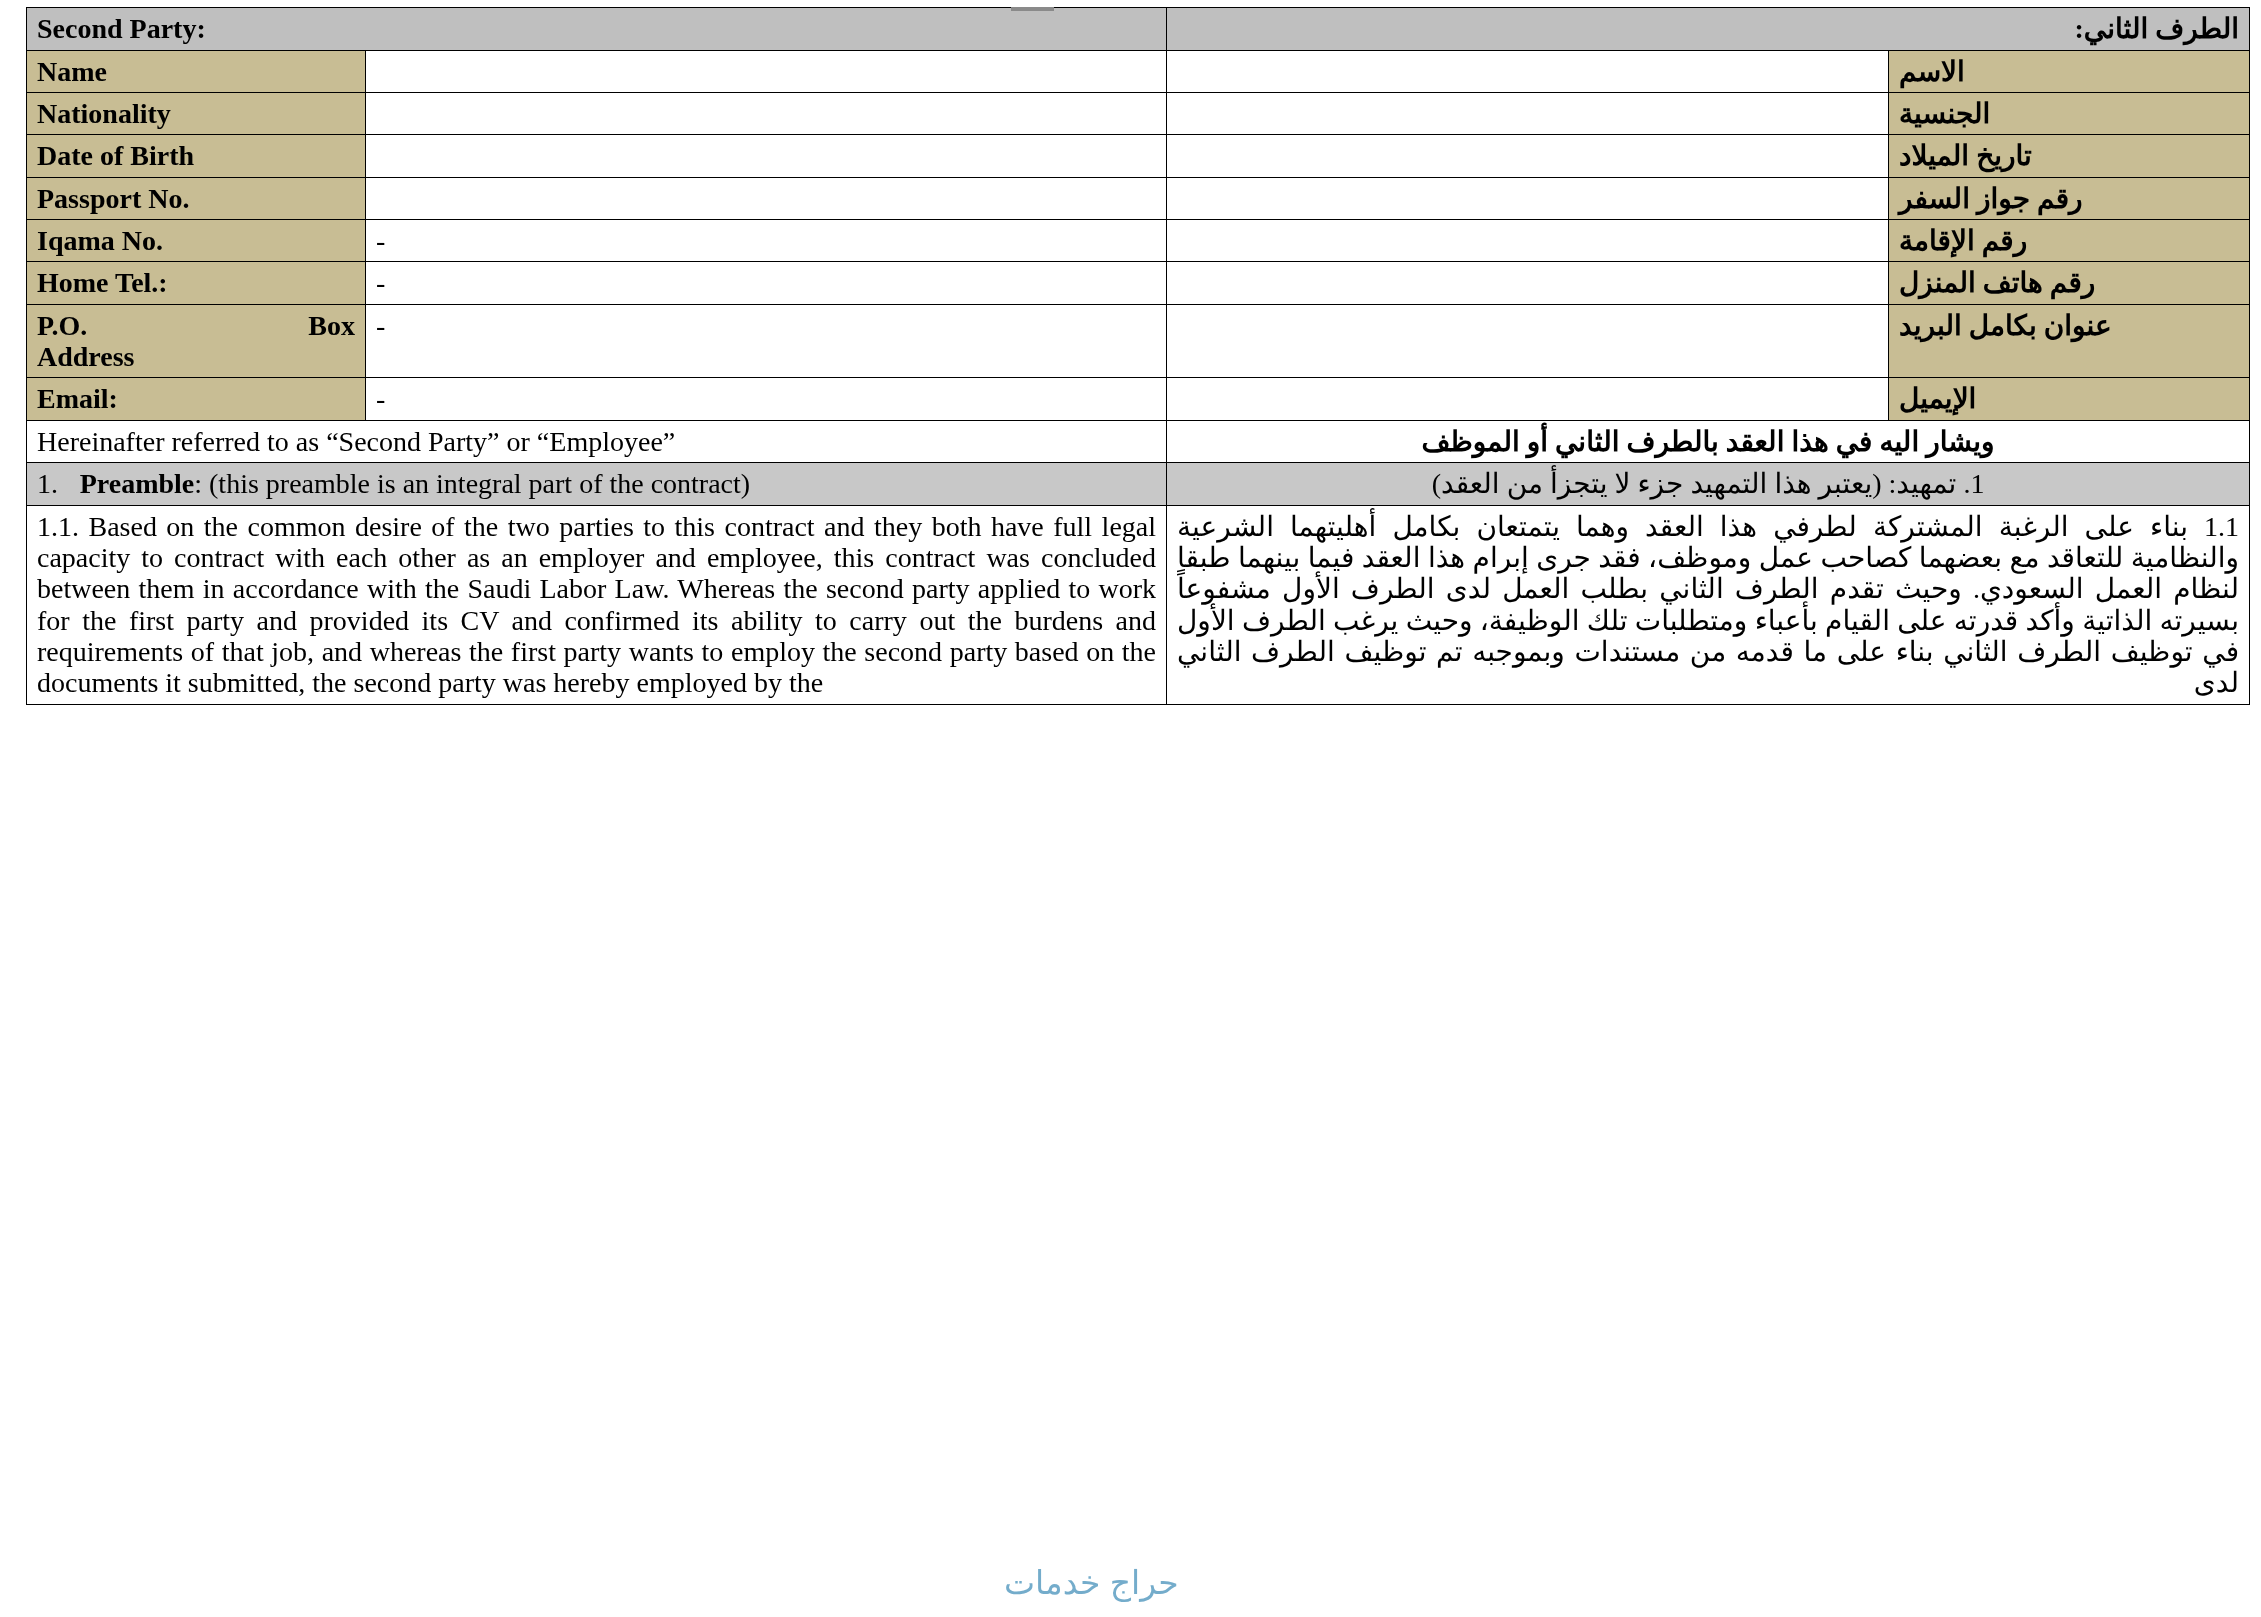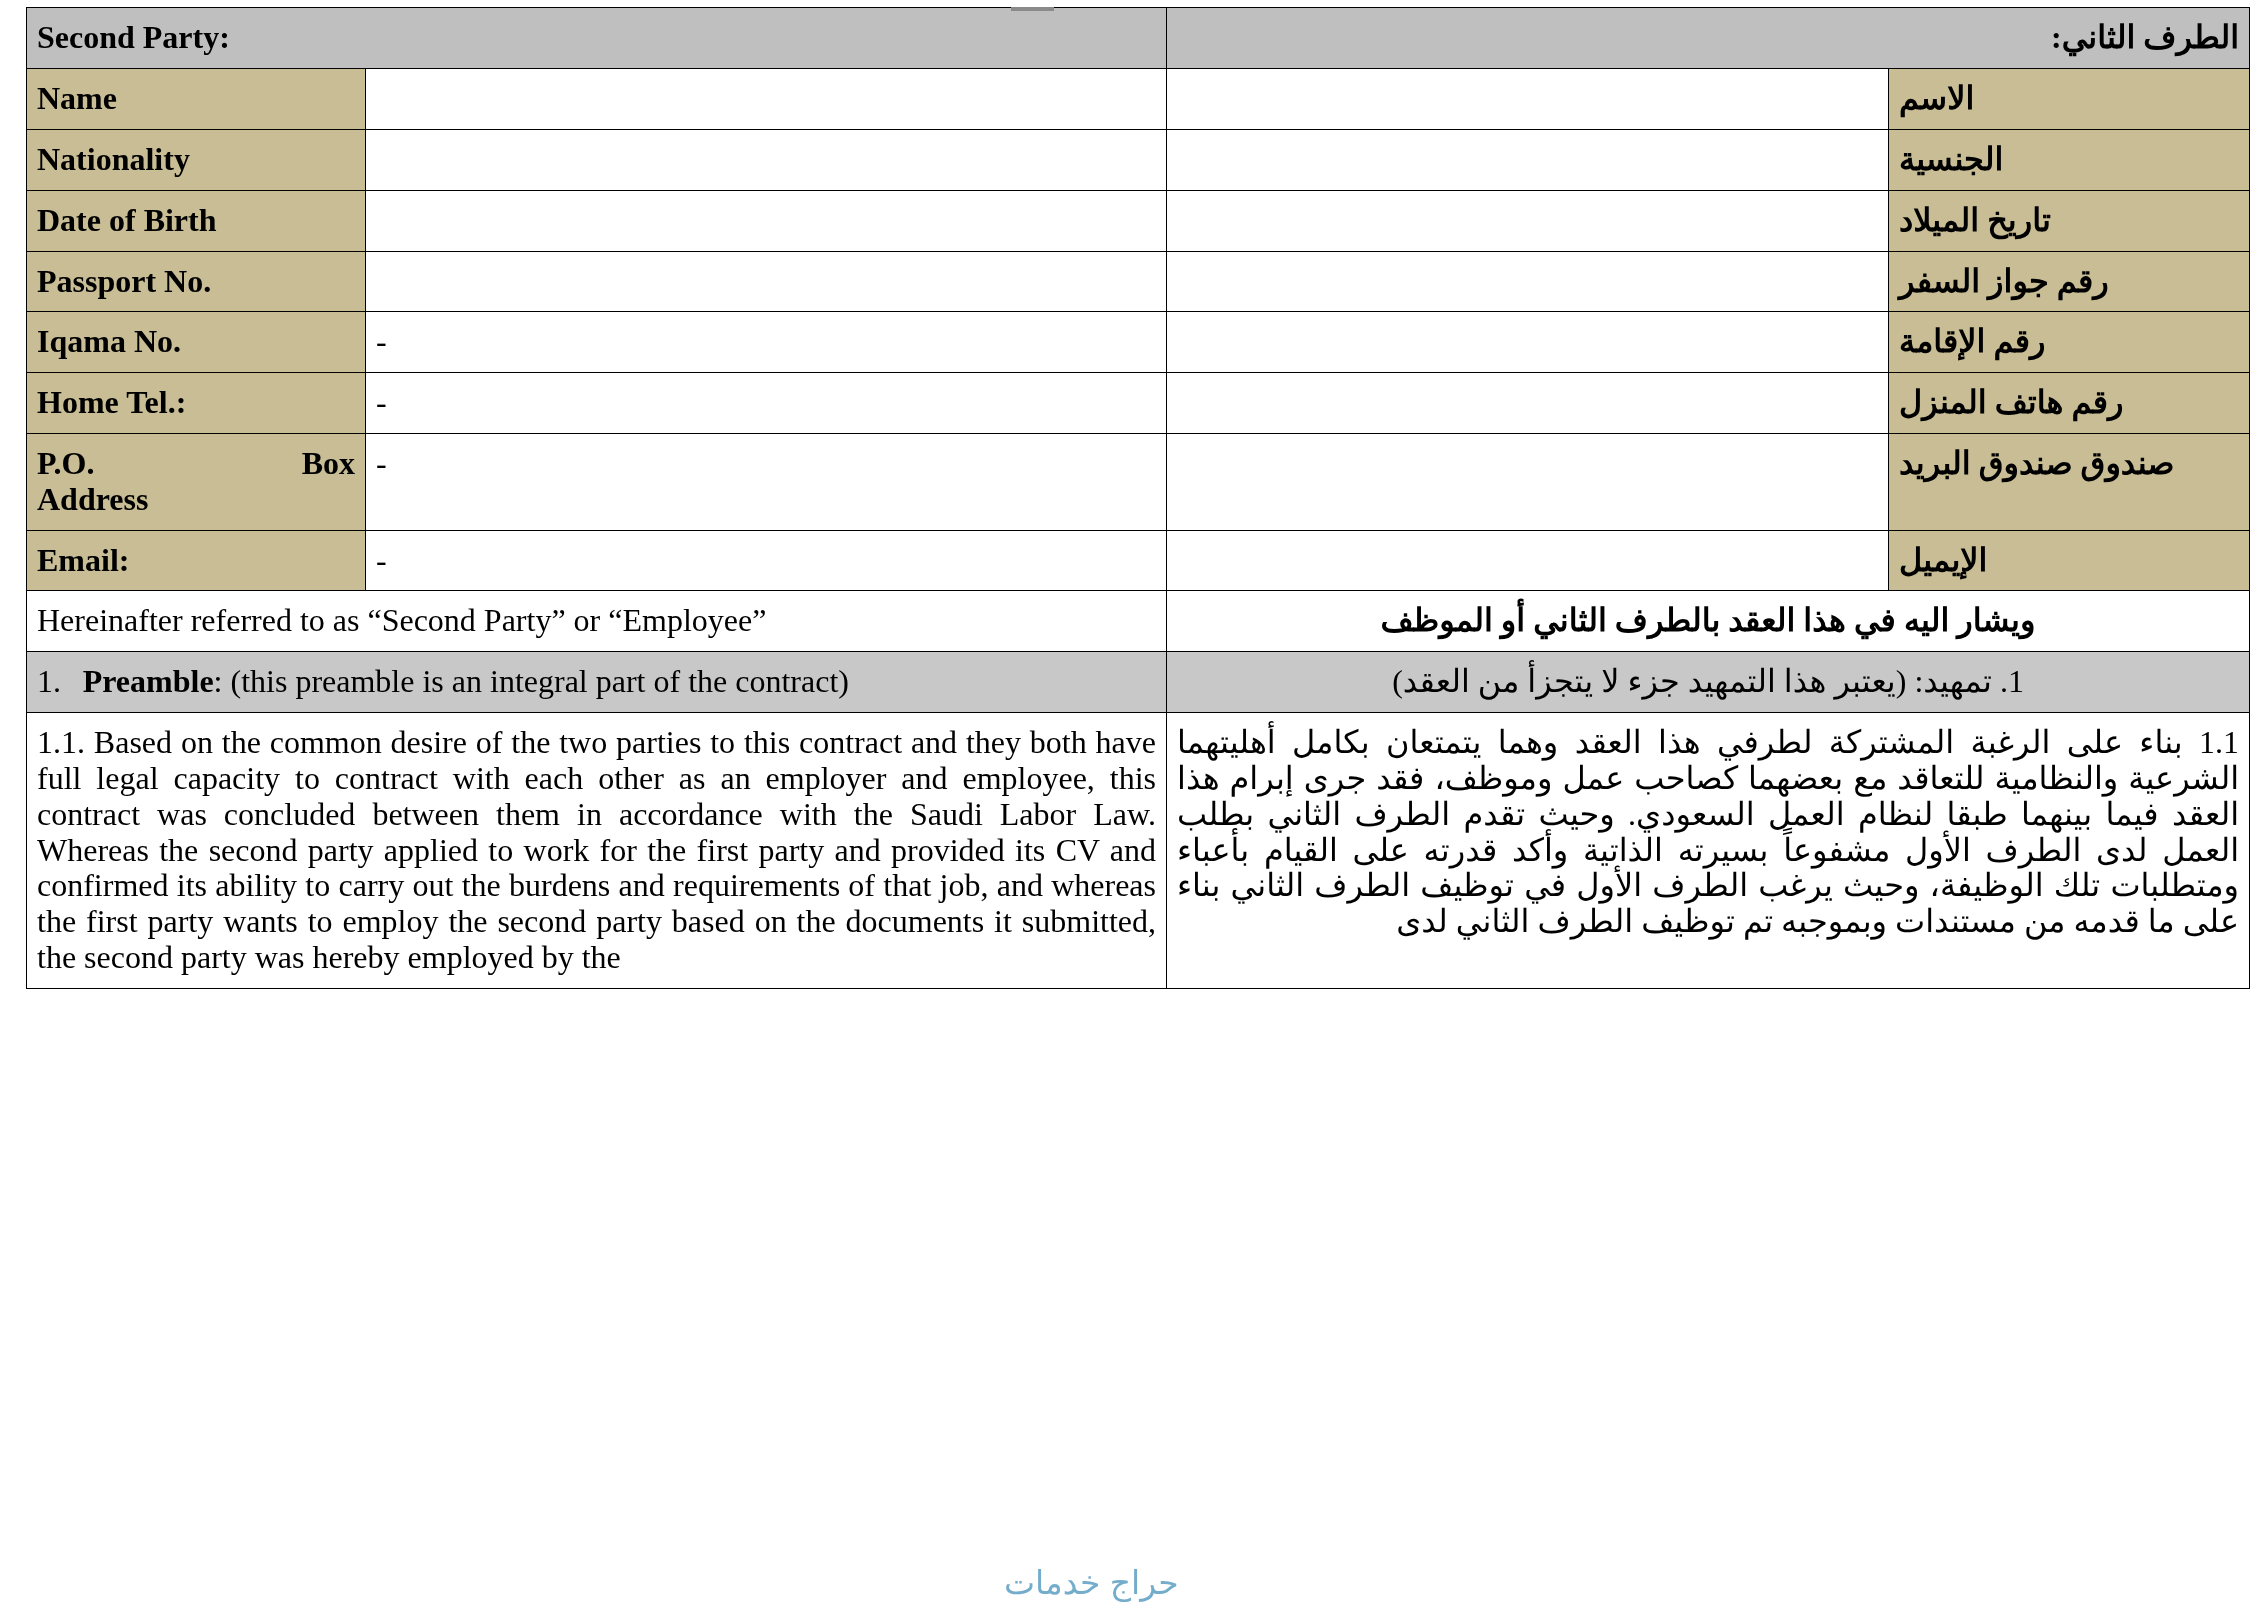--- a/index.html
+++ b/index.html
@@ -32,22 +32,22 @@
   table.contract {
     border-collapse: collapse;
     table-layout: fixed;
     width: 2224px;
     margin-left: 26px;
     margin-top: 7.2px;
   }
   table.contract td {
     border: 1.4px solid #000000;
     vertical-align: top;
-    padding: 12px 10px;
-    font-size: 32px;
+    padding: 5px 10px;
+    font-size: 28px;
     line-height: 1.12;
   }
   
   col.c1 { width: 339px; }
   col.c2 { width: 801px; }
   col.c3 { width: 722px; }
   col.c4 { width: 361px; }
 
   .hdr-band {
     background: #bfbfbf;
@@ -204,21 +204,21 @@
       <tr>
         <td class="pobox-label">
           <span class="spread">
             <span>P.O.</span>
             <span>Box</span>
           </span>
           <span>Address</span>
         </td>
         <td class="value-cell dash">-</td>
         <td class="value-cell"></td>
-        <td class="label-ar">صندوق صندوق البريد</td>
+        <td class="label-ar">عنوان بكامل البريد</td>
       </tr>
 
       <tr>
         <td class="label-en">Email:</td>
         <td class="value-cell dash">-</td>
         <td class="value-cell"></td>
         <td class="label-ar">الإيميل</td>
       </tr>
 
       <tr>

